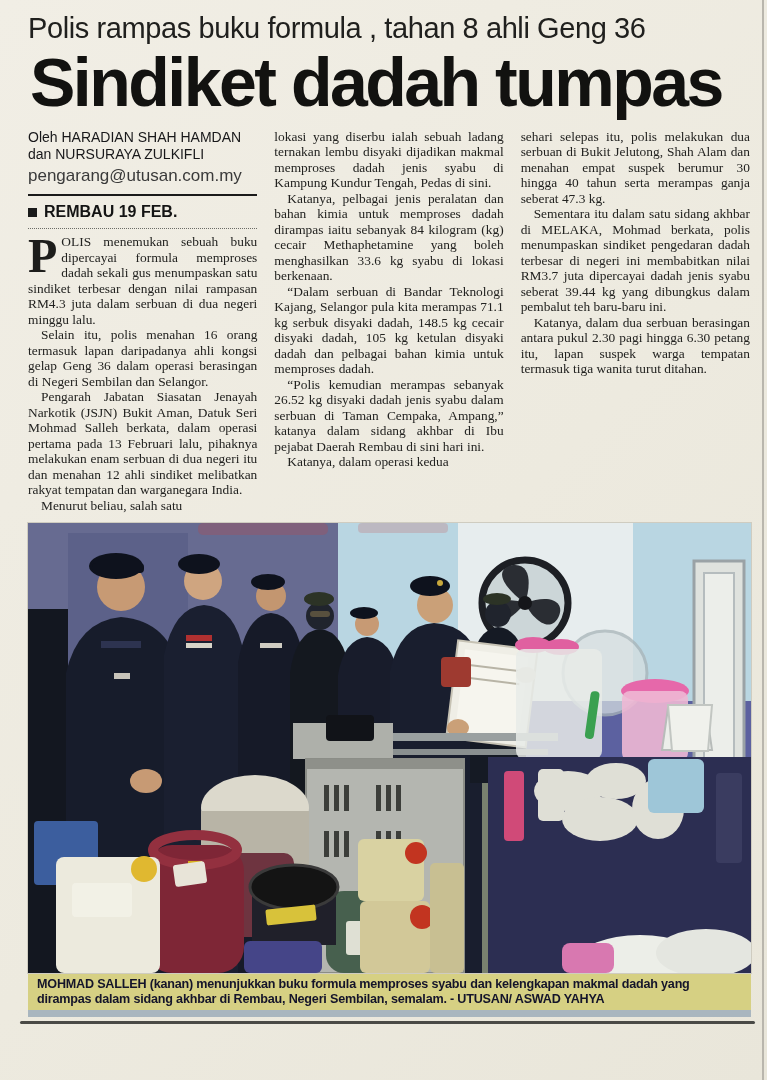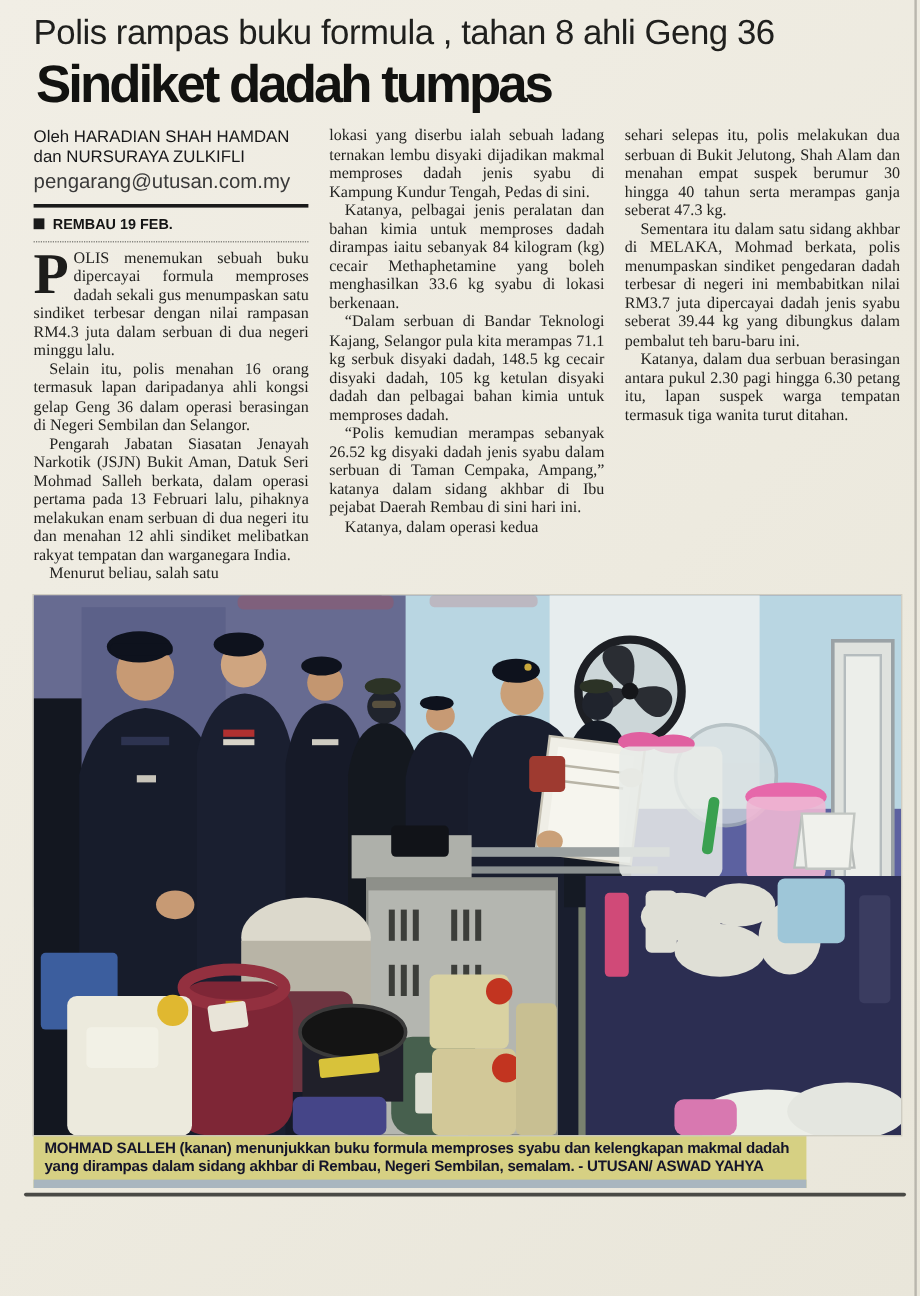--- a/index.html
+++ b/index.html
@@ -13,52 +13,52 @@
     position:absolute;inset:0;
     background:linear-gradient(135deg,#f1eee5 0%,#edeadf 55%,#e9e6da 100%);
     padding:8px 14px 0 28px;box-sizing:border-box;
   }
   .scan-edge{position:absolute;right:3px;top:0;bottom:0;width:2px;background:#b9b6ad;}
   .kicker{
     font-size:29px;letter-spacing:-0.4px;font-weight:500;color:#20201e;
     margin:4px 0 0 0;line-height:1.15;
   }
   .headline{
-    font-size:44px;font-weight:bold;letter-spacing:-2.5px;color:#121210;
+    font-size:68px;font-weight:bold;letter-spacing:-2.5px;color:#121210;
     line-height:0.98;margin:4px 0 0 2px;
     font-family:"Liberation Sans",sans-serif;
   }
   .main-cols{display:flex;gap:17px;margin-top:13px;width:722px;}
   .col{flex:1 1 0;min-width:0;}
   
   .byline-authors{font-size:14px;font-weight:normal;line-height:17px;color:#18181a;}
   .byline-email{font-size:17px;color:#3a3a3a;margin-top:3px;}
   .byline-rule{height:2.5px;background:#1a1a1a;margin:8px 0 7px 0;}
-  .dateline{font-size:12px;font-weight:bold;color:#141414;display:flex;align-items:center;gap:7px;}
+  .dateline{font-size:16px;font-weight:bold;color:#141414;display:flex;align-items:center;gap:7px;}
   .dateline .sq{width:9px;height:9px;background:#1a1a1a;display:inline-block;}
   .dotted-rule{border-bottom:1.5px dotted #6b6b66;margin:7px 0 5px 0;}
   
   .body-text p{
     font-family:"Liberation Serif",serif;
     font-size:13.4px;line-height:15.5px;
     text-align:justify;margin:0;text-indent:13px;color:#222220;
   }
   .body-text p.noindent{text-indent:0;}
   .dropcap{
     float:left;font-family:"Liberation Serif",serif;font-weight:bold;
     font-size:48px;line-height:40px;padding:2px 4px 0 0;color:#1d1d1b;
   }
   
   .photo{
     margin-top:10px;width:723px;height:450px;position:relative;
     background:#8e93ad;outline:1px solid #cfccc0;
   }
   .photo svg{display:block;width:100%;height:100%;}
   .caption{
-    width:644px;box-sizing:border-box;
+    width:723px;box-sizing:border-box;
     background:#d6d083;
     border-bottom:7px solid #a9b6bf;
     padding:4px 9px 3px 9px;
   }
   .caption p{
     margin:0;font-size:12.6px;font-weight:bold;line-height:15px;
     color:#14142a;letter-spacing:-0.2px;
   }
   .bottom-line{height:3px;background:#4a4a46;width:735px;margin:4px 0 0 -8px;border-radius:2px;}
 </style>

